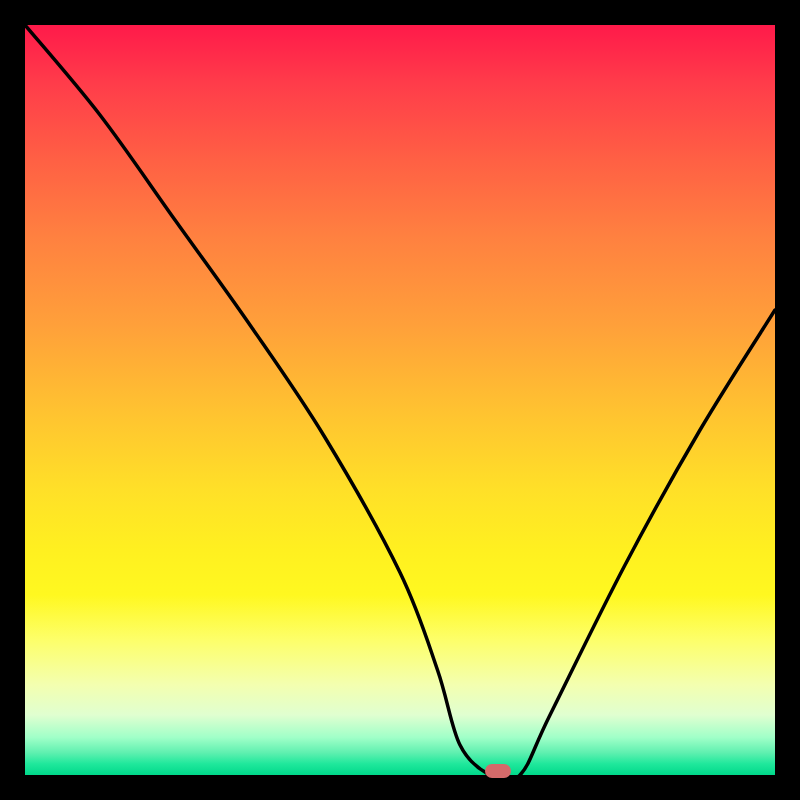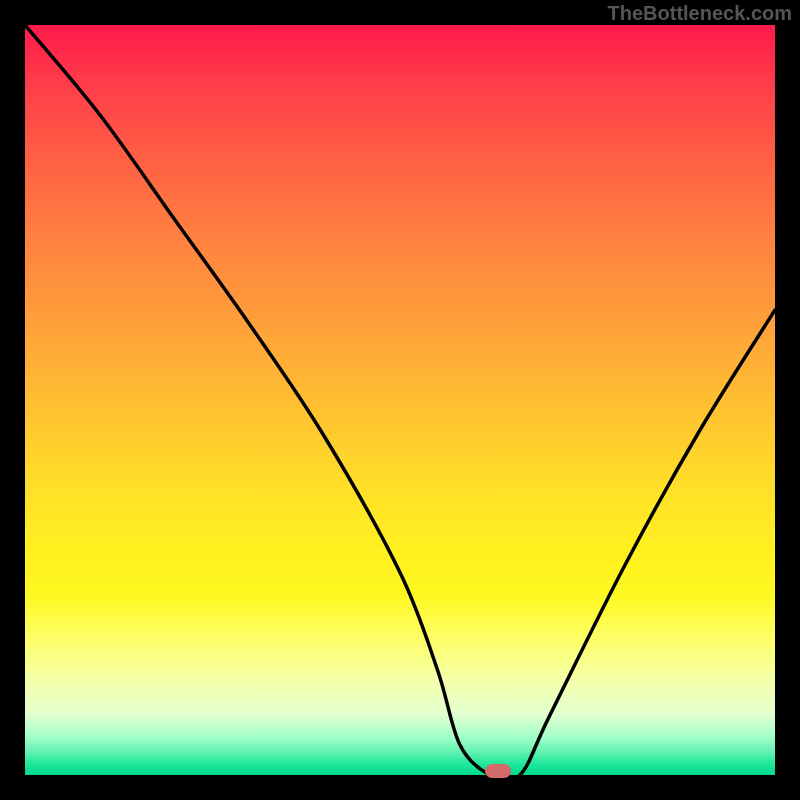--- a/index.html
+++ b/index.html
@@ -71,21 +71,20 @@
     height: 14px;
     border-radius: 7px;
     background: #d46a6a;
   }
 </style>
 </head>
 <body>
 
 <div class="container">
 
-  <div class="attribution">TheBottleneck.com</div>
 
   <div class="plot-area">
 
     <div class="gradient-bg"></div>
 
     <svg class="curve-svg" viewBox="0 0 750 750" preserveAspectRatio="none">
       <path id="curve-path" fill="none" stroke="#000" stroke-width="3.5" stroke-linecap="round" d="M 0 0 C 12.5 15 50 57.5 75 90 C 100 122.5 125 160 150 195 C 175 230 200 263.75 225 300 C 250 336.25 275 371.25 300 412.5 C 325 453.75 356.25 508.75 375 547.5 C 393.75 586.25 402.50000000000006 616.25 412.50000000000006 645 C 422.50000000000006 673.75 426.24999999999994 702.5 434.99999999999994 720 C 443.74999999999994 737.5 455 745 465 750 C 475 755 485 760 495 750 C 505 740 507.5 725 525 690 C 542.5 655 575 587.5 600 540 C 625 492.5 650 447.5 675 405 C 700 362.5 737.5 305 750 285 "></path>
     </svg>
 
     <div id="marker" class="marker" style="left: 459.5px; top: 739.25px; background: rgb(212, 106, 106);"></div>

